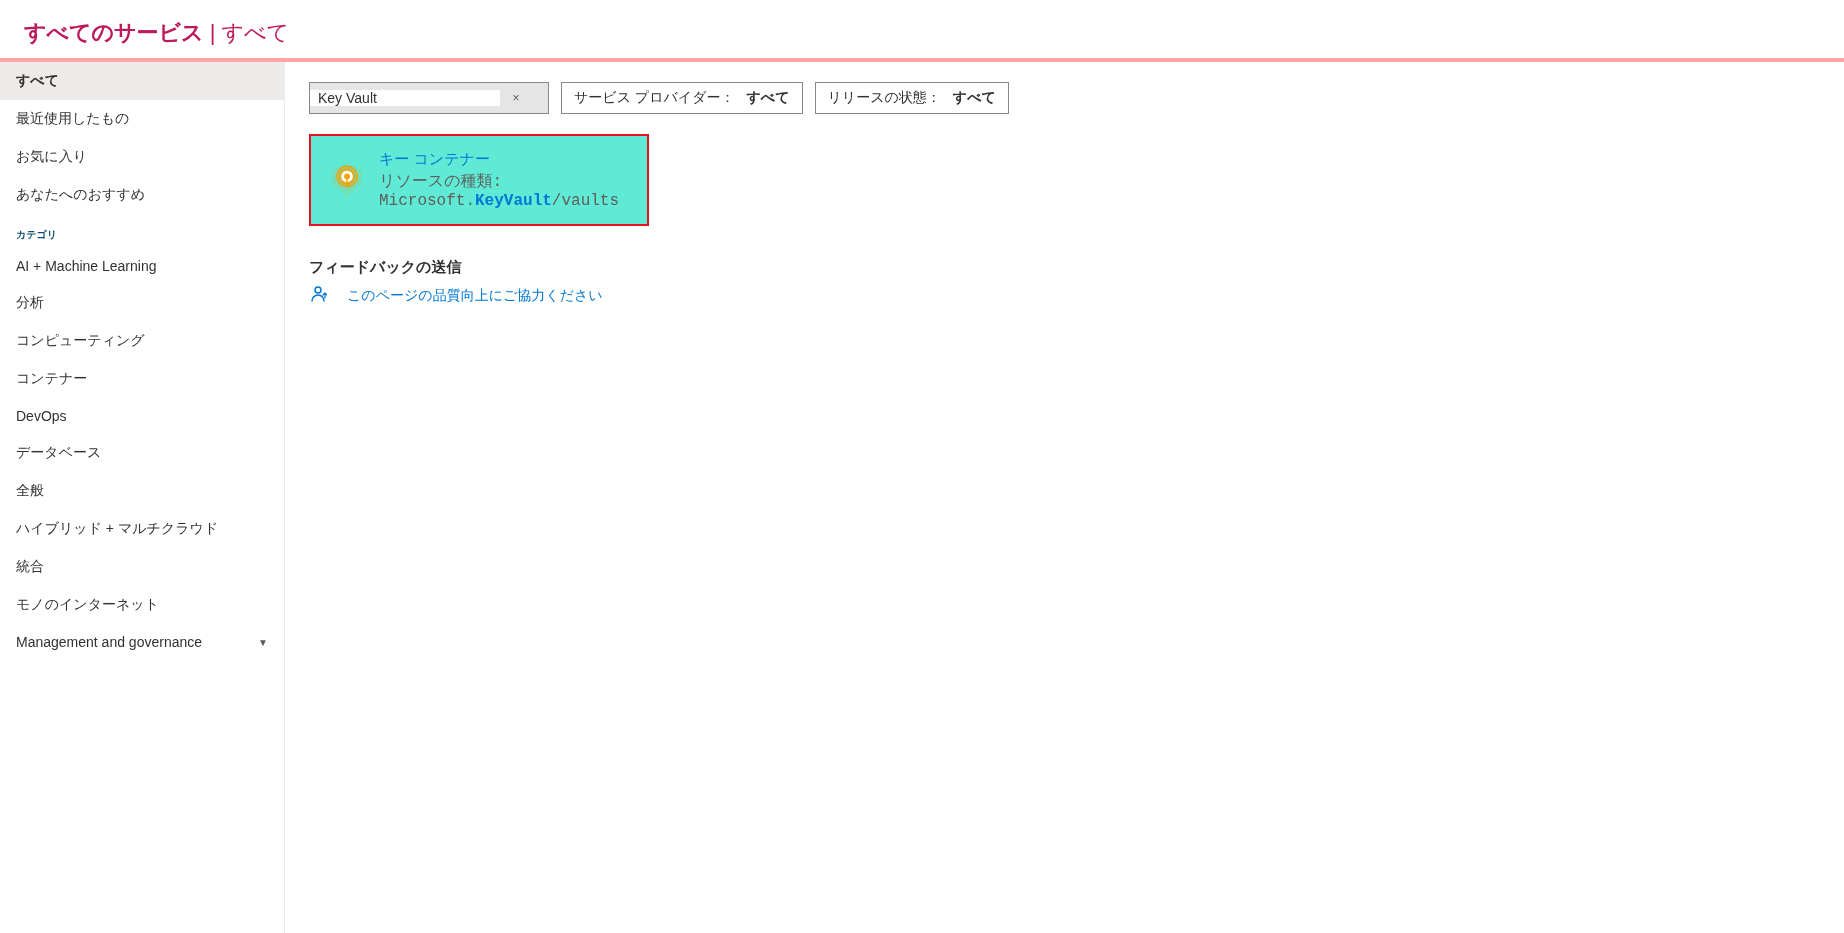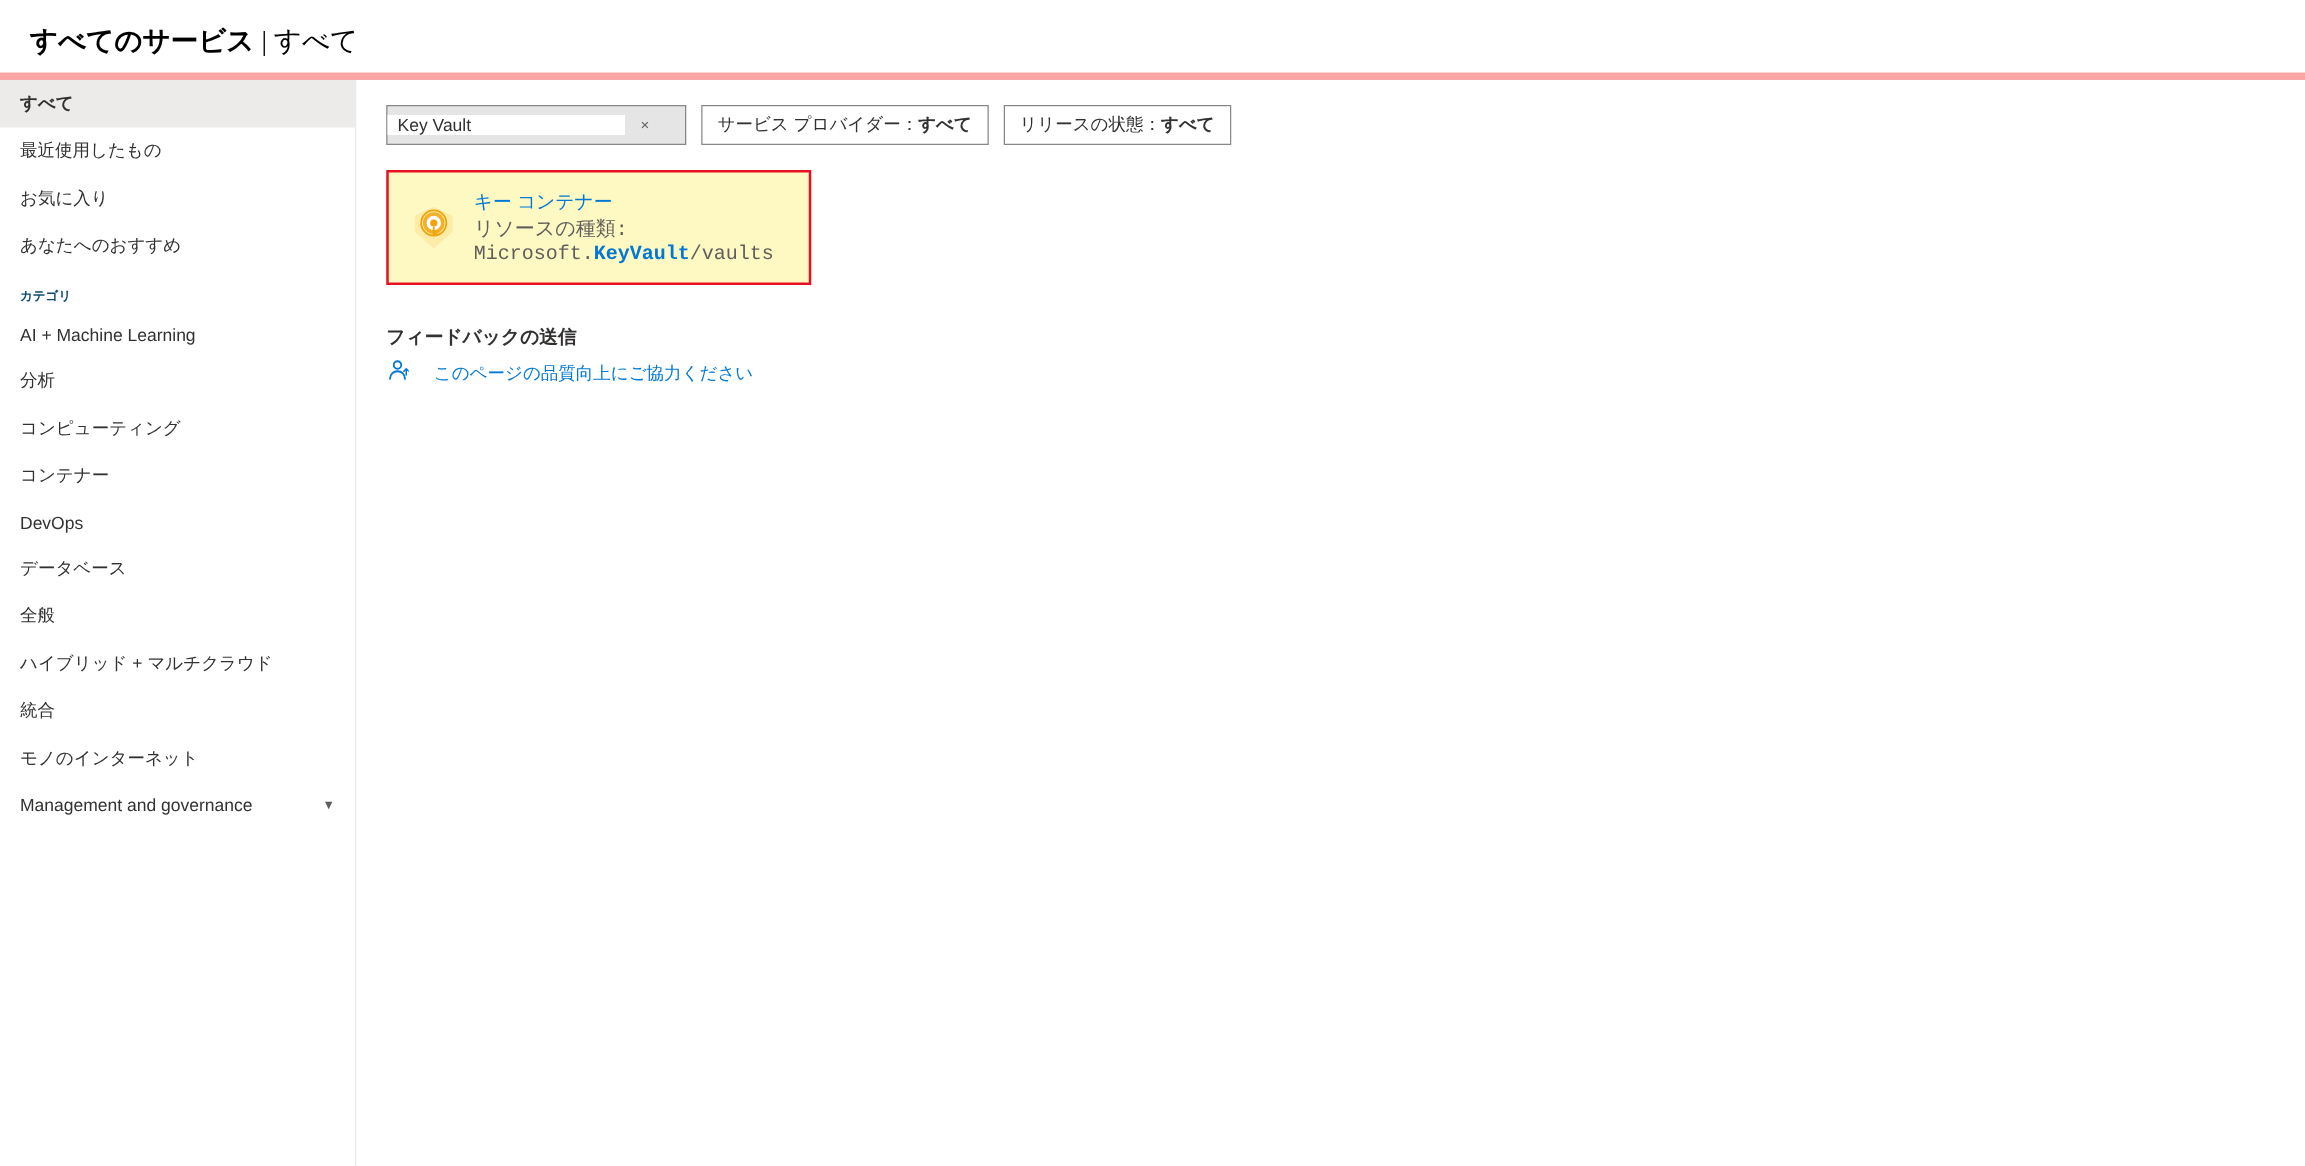--- a/index.html
+++ b/index.html
@@ -9,23 +9,22 @@
       background: #ffffff;
       color: #323130;
       height: 933px;
       overflow: hidden;
     }
 
     .page-title {
       padding: 18px 24px 10px 24px;
       font-size: 22px;
       font-weight: 300;
-      color: #000000;
-      border-bottom: 6px solid #fca5a5;
-      font-family: Liberation Serif, serif;
+      color: #be185d;
+      border-bottom: 4px solid #fca5a5;
     }
     .page-title span {
       font-weight: 600;
     }
 
     .main-layout {
       display: flex;
       height: calc(933px - 62px);
     }
 
@@ -120,37 +119,37 @@
       display: flex;
       align-items: center;
       height: 32px;
       padding: 0 12px;
       border: 1px solid #8a8886;
       background: #ffffff;
       font-size: 14px;
       font-family: inherit;
       cursor: pointer;
       color: #323130;
-      gap: 0;
+      gap: 12px;
     }
     .filter-btn strong {
       font-weight: 600;
     }
 
     
     .result-card {
       border: 2px solid #e81123;
       padding: 14px 18px;
       display: inline-flex;
       align-items: center;
       gap: 14px;
       cursor: pointer;
       min-width: 300px;
       max-width: 340px;
-      background: #fef9c3;
+      background: #5eead4;
       margin-bottom: 24px;
     }
 
     .key-vault-icon {
       width: 36px;
       height: 36px;
       flex-shrink: 0;
     }
 
     .result-card-text {

